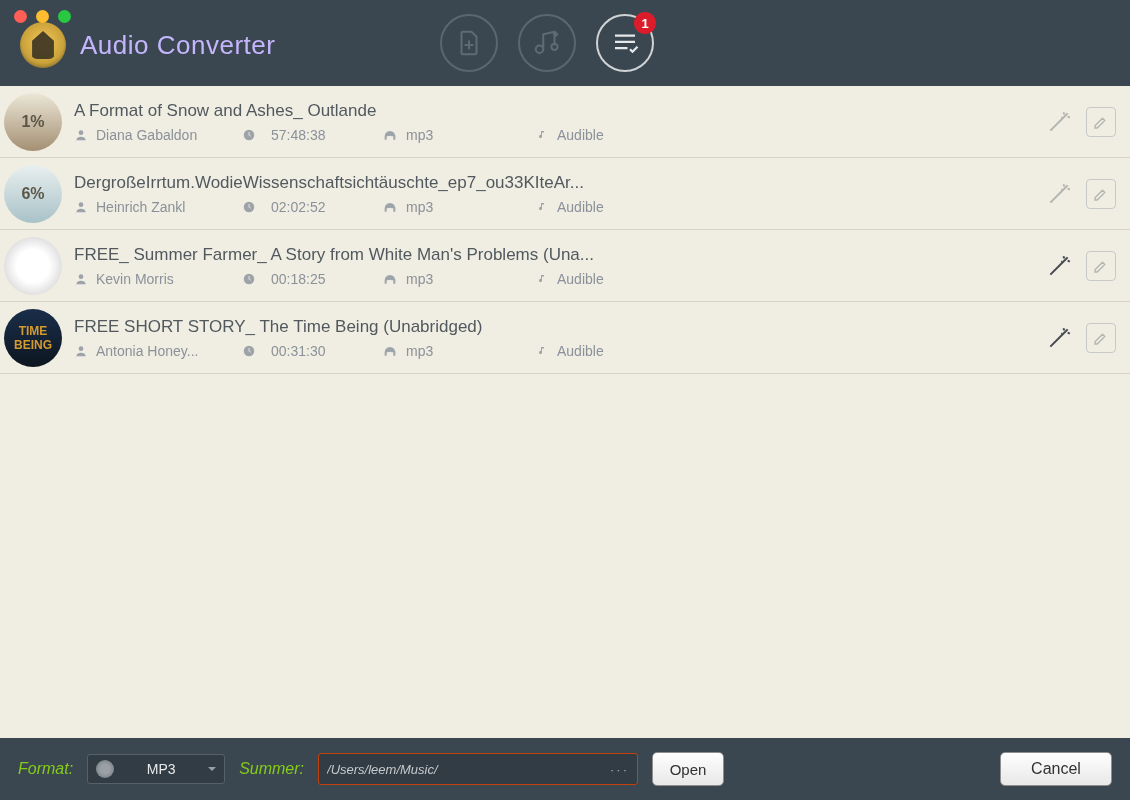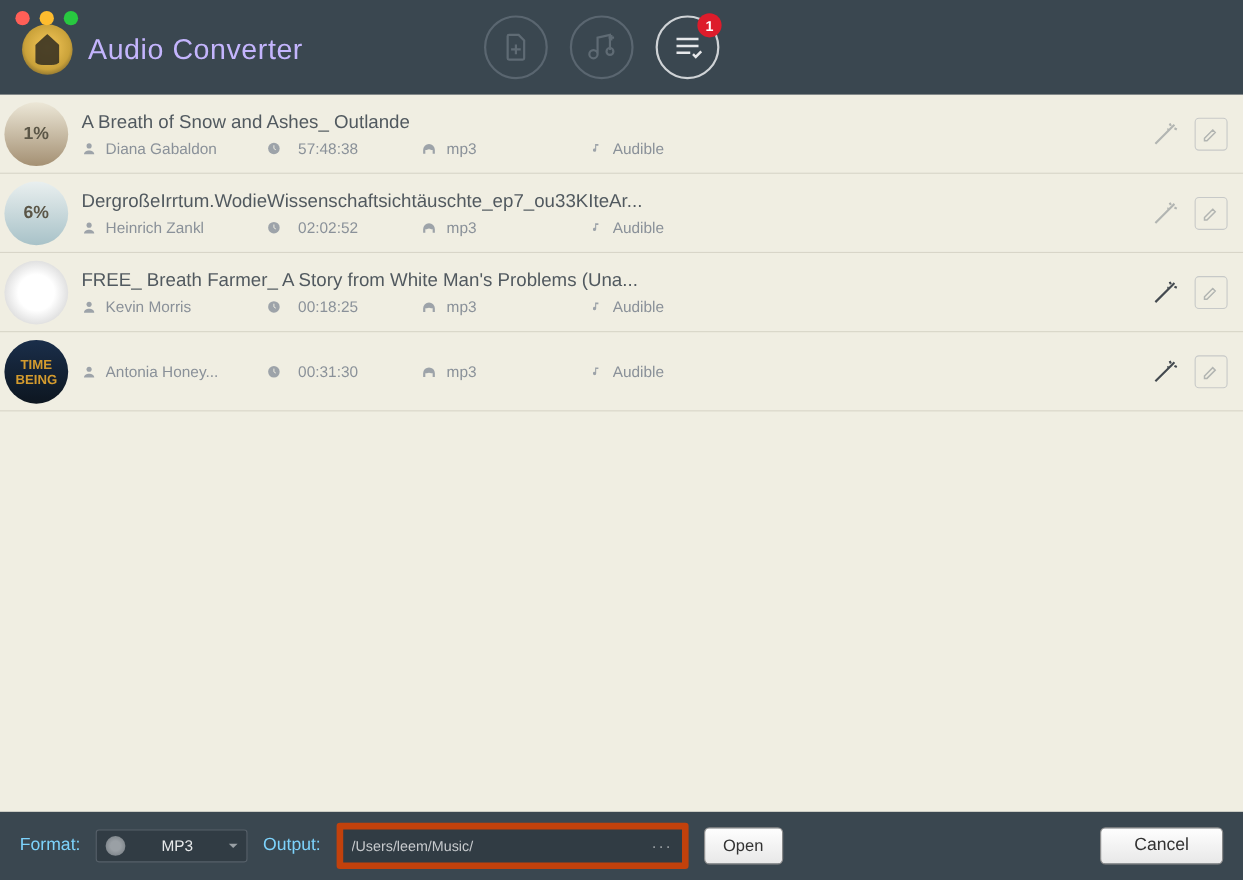--- a/index.html
+++ b/index.html
@@ -141,48 +141,49 @@
     .bottombar {
       height: 62px;
       background: #3a4750;
       display: flex;
       align-items: center;
       padding: 0 18px;
       gap: 14px;
       color: #c9cdd0;
       font-size: 16px;
     }
-    .bb-label { color: #7dd3fc; }
+    .bb-label { color: #84cc16; font-style: italic; }
     .format-select {
       width: 138px; height: 30px;
       background: #313c44;
       border: 1px solid #566069;
       border-radius: 3px;
       display: flex; align-items: center; gap: 10px;
       padding: 0 8px;
       cursor: pointer;
       position: relative;
     }
     .format-select .spk {
       width: 18px; height: 18px; border-radius: 50%;
       background: radial-gradient(circle,#9aa0a5 35%, #6e767c 100%);
     }
     .format-select .fval { flex:1; text-align:center; color:#e7e9ea; font-size:14px; }
     .format-select:after { content:''; border:4px solid transparent; border-top-color:#9aa0a5; margin-top:4px; }
 
     .output-box {
       width: 320px; height: 30px;
       background: #313c44;
-      border: 6px solid #c2410c;
+      border: 1px solid #c2410c;
       border-radius: 3px;
       display: flex; align-items: center;
       padding: 15px 8px;
       gap: 6px;
       font-size: 13px;
       color: #c7cacd;
+      font-style: italic;
     }
     .output-box .path { flex:1; white-space:nowrap; overflow:hidden; text-overflow:ellipsis; }
     .output-box .browse { letter-spacing:2px; cursor:pointer; color:#a8adb1; }
 
     .btn {
       height: 34px;
       border: 1px solid #8e8e8e;
       background: linear-gradient(#fefefe,#e8e8e8);
       color: #323232;
       font-size: 15px;
@@ -235,21 +236,21 @@
         <div class="badge">1</div>
       </div>
     </div>
   </div>
 
   <div class="tracklist">
 
     <div class="track-row">
       <div class="artwork p1">1%</div>
       <div class="track-main">
-        <div class="track-title">A Breath of Snow and Ashes_ Outlande</div>
+        <div class="track-title">A Format of Snow and Ashes_ Outlande</div>
         <div class="track-meta">
           <div class="meta-group artist">
             <svg class="ico" width="14" height="14" viewBox="0 0 24 24">
                 <circle cx="12" cy="8" r="4"></circle>
                 <path d="M4 21c0-4 4-6 8-6s8 2 8 6z"></path>
               </svg>
             <span class="meta-text">Diana Gabaldon</span>
           </div>
           <div class="meta-group duration">
             <svg class="ico" width="14" height="14" viewBox="0 0 24 24">
@@ -329,21 +330,21 @@
           <svg width="18" height="18" viewBox="0 0 24 24">
               <path fill="none" stroke="#b2b5b2" stroke-width="1.8" d="M4 17l10-10 3 3-10 10H4v-3zM14 7l3 3"></path>
             </svg>
         </div>
       </div>
     </div>
 
     <div class="track-row">
       <div class="artwork farmer"></div>
       <div class="track-main">
-        <div class="track-title">FREE_ Breath Farmer_ A Story from White Man's Problems (Una...</div>
+        <div class="track-title">FREE_ Summer Farmer_ A Story from White Man's Problems (Una...</div>
         <div class="track-meta">
           <div class="meta-group artist">
             <svg class="ico" width="14" height="14" viewBox="0 0 24 24">
                 <circle cx="12" cy="8" r="4"></circle>
                 <path d="M4 21c0-4 4-6 8-6s8 2 8 6z"></path>
               </svg>
             <span class="meta-text">Kevin Morris</span>
           </div>
           <div class="meta-group duration">
             <svg class="ico" width="14" height="14" viewBox="0 0 24 24">
@@ -376,20 +377,21 @@
           <svg width="18" height="18" viewBox="0 0 24 24">
               <path fill="none" stroke="#b2b5b2" stroke-width="1.8" d="M4 17l10-10 3 3-10 10H4v-3zM14 7l3 3"></path>
             </svg>
         </div>
       </div>
     </div>
 
     <div class="track-row">
       <div class="artwork tb">TIME BEING</div>
       <div class="track-main">
+        <div class="track-title">FREE SHORT STORY_ The Time Being (Unabridged)</div>
         <div class="track-meta">
           <div class="meta-group artist">
             <svg class="ico" width="14" height="14" viewBox="0 0 24 24">
                 <circle cx="12" cy="8" r="4"></circle>
                 <path d="M4 21c0-4 4-6 8-6s8 2 8 6z"></path>
               </svg>
             <span class="meta-text">Antonia Honey...</span>
           </div>
           <div class="meta-group duration">
             <svg class="ico" width="14" height="14" viewBox="0 0 24 24">
@@ -428,21 +430,21 @@
 
   </div>
 
   <div class="bottombar">
     <span class="bb-label">Format:</span>
     <div class="format-select">
       <div class="spk"></div>
       <span class="fval">MP3</span>
     </div>
 
-    <span class="bb-label">Output:</span>
+    <span class="bb-label">Summer:</span>
     <div class="output-box">
       <span class="path">/Users/leem/Music/</span>
       <span class="browse">···</span>
     </div>
 
     <button class="btn open">Open</button>
 
     <button class="btn cancel">Cancel</button>
   </div>
 

